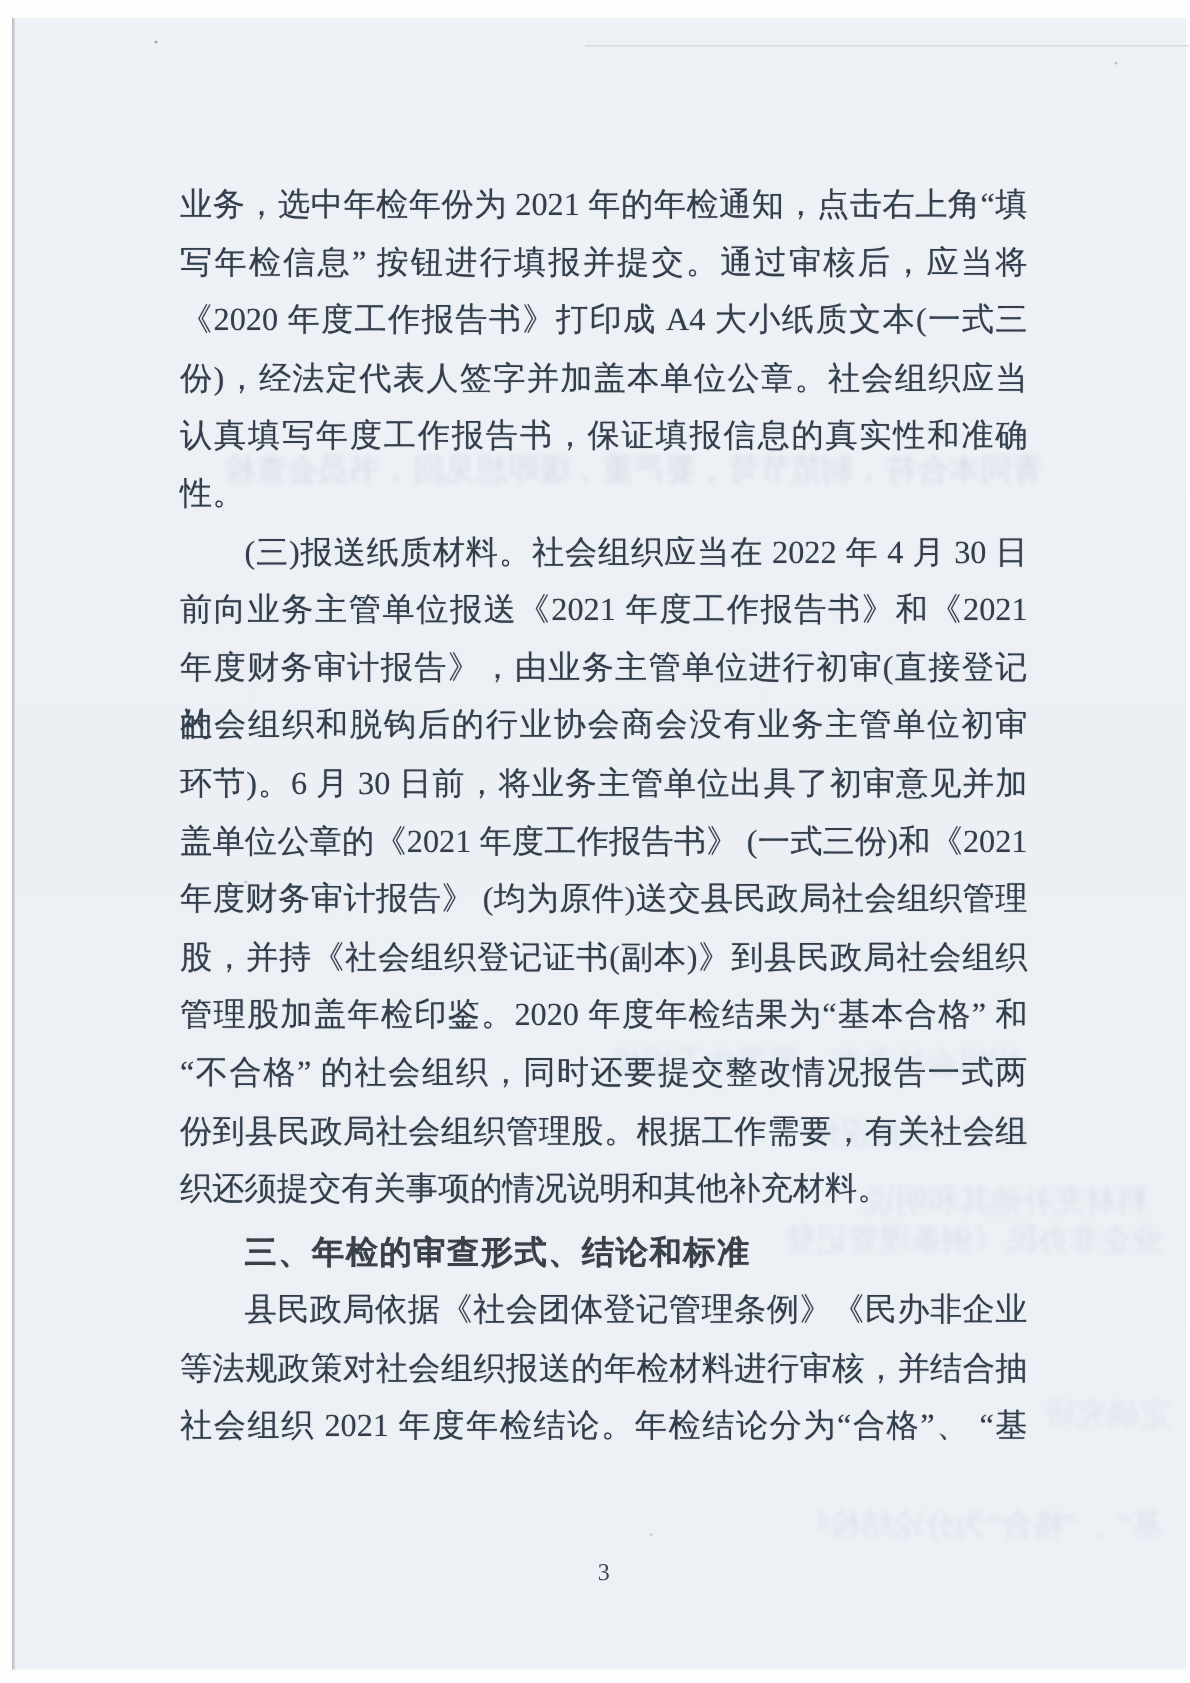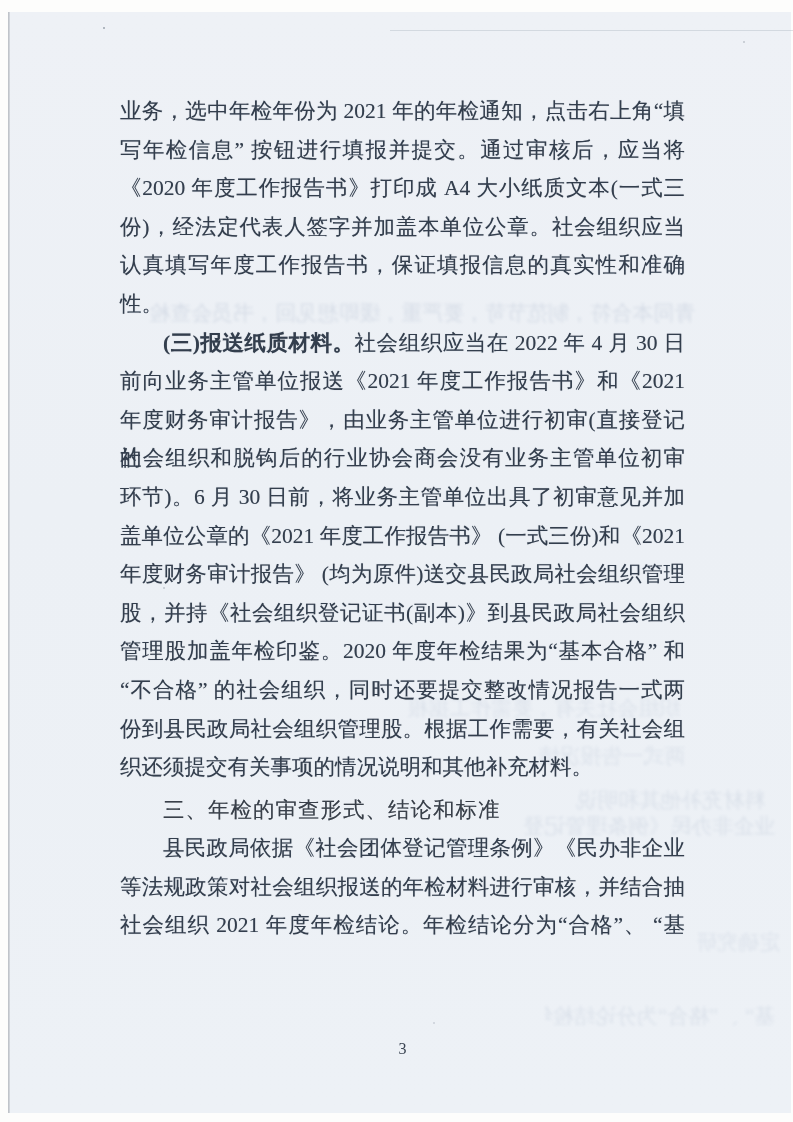--- a/index.html
+++ b/index.html
@@ -23,34 +23,34 @@
   }
   .speckles{
     position:absolute;left:103px;top:27px;width:2px;height:2px;border-radius:50%;
     background:rgba(90,100,115,.55);
     box-shadow: 640px 14px 0 rgba(120,130,145,.4),
                 60px 560px 0 rgba(110,120,135,.35),
                 330px 995px 0 rgba(120,130,150,.3);
   }
   
   .textblock{
-    position:absolute;left:120px;top:92px;width:565px;
+    position:absolute;left:120px;top:117px;width:565px;
     font-size:21.5px;line-height:38.6px;color:#333e4d;
     text-shadow:0 0 .7px rgba(51,62,77,.45);
   }
   .ln{
     text-align:justify;text-align-last:justify;
     height:38.6px;overflow:visible;white-space:normal;
   }
   .ln.end{text-align-last:left;}
   .ln.ind{text-indent:2em;}
-  .b{font-weight:700;}
+  .b{font-weight:400;}
   .heading{
     font-family:"Liberation Sans","DejaVu Sans",sans-serif;
-    font-weight:400;color:#39404a;font-size:21.5px;height:38.6px;
+    font-weight:700;color:#39404a;font-size:21.5px;height:38.6px;
     text-indent:2em;margin-top:4px;letter-spacing:1px;
     text-shadow:0 0 .5px rgba(57,64,74,.5);
   }
   .pagenum{
     position:absolute;left:120px;top:1040px;width:565px;
     text-align:center;font-size:16px;color:#3a4452;
   }
   
   .ghost{
     position:absolute;transform:scaleX(-1);filter:blur(1.4px);

